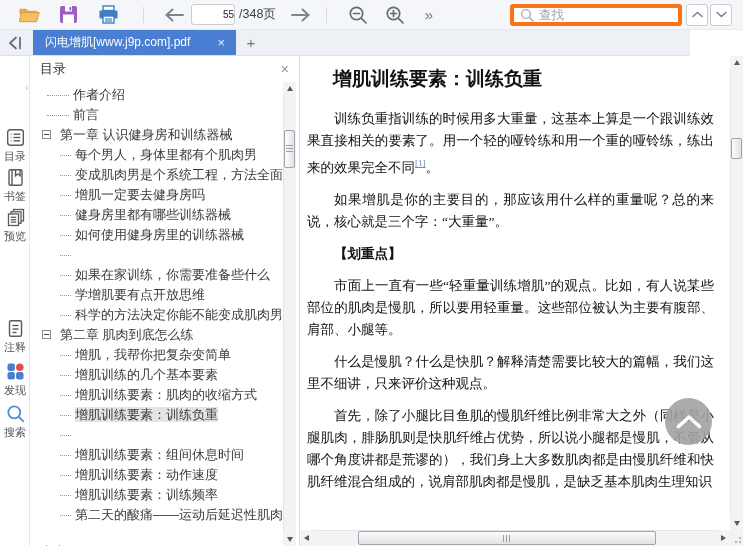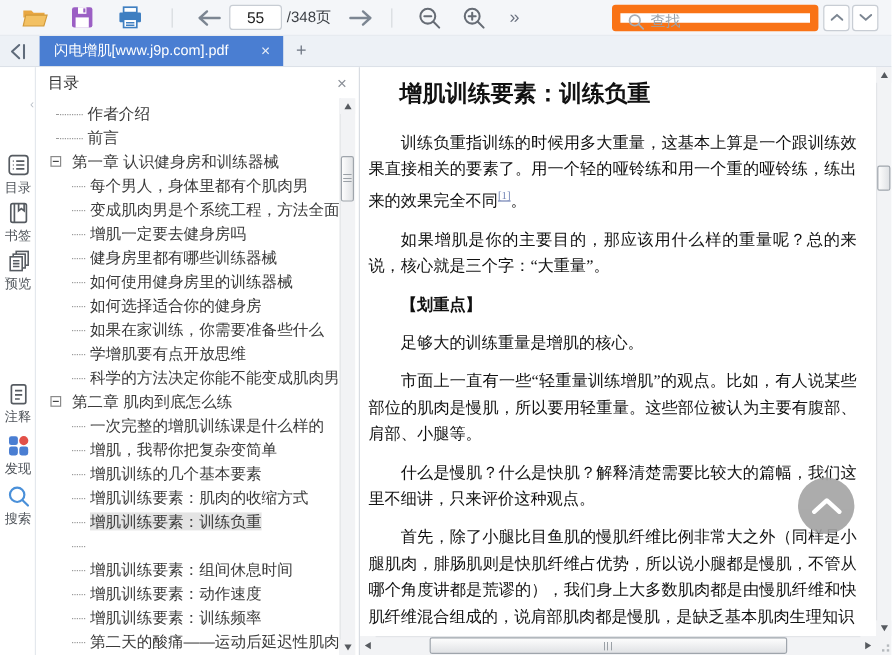--- a/index.html
+++ b/index.html
@@ -10,33 +10,33 @@
   .toolbar { position:absolute; left:0; top:0; width:743px; height:30px;
     background:#f4f6f9; border-bottom:1px solid #e7ebf0;
     display:flex; align-items:center; padding-left:18px; }
   .tbtn { width:22px; height:22px; border:none; background:transparent; padding:0;
     display:flex; align-items:center; justify-content:center; cursor:pointer; }
   .vsep { width:1px; height:16px; background:#d6dade; }
   .m17{margin-right:17px;} .m18{margin-right:18px;} .m24{margin-right:24px;}
   .m19{margin-right:19px;} .m6{margin-right:6px;} .m4{margin-right:4px;}
   .m14{margin-right:14px;} .m20{margin-right:20px;} .m15{margin-right:15px;} .m12{margin-right:12px;}
   .pageinput { width:44px; height:21px; border:1px solid #c8cdd4; border-radius:3px;
-    text-align:center; font-size:13px; color:#222; background:#fff; outline:none; }
+    text-align:right; font-size:10px; color:#222; background:#fff; outline:none; }
   .pagetotal { font-size:12.5px; color:#3b3f45; white-space:nowrap; }
   .more-glyph { font-size:15px; color:#6b7280; line-height:1; }
   .searchgroup { margin-left:auto; margin-right:11px; display:flex; align-items:center; }
-  .searchbox { width:172px; height:22px; background:#fff; border:7px solid #f97316; border-radius:3px;
+  .searchbox { width:172px; height:22px; background:#fff; border:4px solid #f97316; border-radius:3px;
     display:flex; align-items:flex-start; padding:0 6px; margin-right:2px; }
   .searchbox input { border:none; outline:none; flex:1; font-size:12.5px; color:#333; min-width:0; background:transparent; }
   .searchbox input::placeholder { color:#9aa3ab; }
   .chevbtn { width:22px; height:22px; background:#fff; border:1px solid #c8cdd4; border-radius:3px;
     display:flex; align-items:center; justify-content:center; margin-left:2px; cursor:pointer; padding:0; }
 
   
-  .tabbar { position:absolute; left:0; top:30px; width:743px; height:26px;
+  .tabbar { position:absolute; left:0; top:30px; width:690px; height:26px;
     background:#edf1f6; border-bottom:1px solid #dce1e8; display:flex; align-items:stretch; }
   .collapsebtn { width:30px; border:none; background:transparent; display:flex; align-items:center; justify-content:center; cursor:pointer; }
   .tab { width:203px; margin-left:3px; background:#4a7ed2; color:#fff;
     display:flex; align-items:center; padding:0 8px 0 12px; cursor:pointer; }
   .tab-title { flex:1; font-size:12px; white-space:nowrap; overflow:hidden; }
   .tab-close { font-size:13px; color:#e8eef8; padding:0 3px; line-height:1; }
   .newtab { width:30px; border:none; background:transparent; font-size:15px; color:#6e7683; cursor:pointer; }
 
   
   .iconbar { position:absolute; left:0; top:56px; width:30px; height:490px;
@@ -310,46 +310,40 @@
         <span class="toc-label">健身房里都有哪些训练器械</span>
       </div>
       <div class="toc-row lvl2">
         
         <span class="stub"></span>
         <span class="toc-label">如何使用健身房里的训练器械</span>
       </div>
       <div class="toc-row lvl2">
         
         <span class="stub"></span>
-        <span class="toc-label">如何选择适合你的健身房</span>
       </div>
       <div class="toc-row lvl2">
         
         <span class="stub"></span>
         <span class="toc-label">如果在家训练，你需要准备些什么</span>
       </div>
       <div class="toc-row lvl2">
         
         <span class="stub"></span>
         <span class="toc-label">学增肌要有点开放思维</span>
       </div>
       <div class="toc-row lvl2">
         
         <span class="stub"></span>
         <span class="toc-label">科学的方法决定你能不能变成肌肉男，</span>
       </div>
       <div class="toc-row lvl1 expand">
         <span class="twist"></span>
         
         <span class="toc-label">第二章 肌肉到底怎么练</span>
-      </div>
-      <div class="toc-row lvl2">
-        
-        <span class="stub"></span>
-        <span class="toc-label">一次完整的增肌训练课是什么样的</span>
       </div>
       <div class="toc-row lvl2">
         
         <span class="stub"></span>
         <span class="toc-label">增肌，我帮你把复杂变简单</span>
       </div>
       <div class="toc-row lvl2">
         
         <span class="stub"></span>
         <span class="toc-label">增肌训练的几个基本要素</span>
@@ -406,21 +400,20 @@
       <i class="tri-down"></i>
     </div>
 </div>
 
 <div class="content">
   <div class="pagearea">
     <div class="doc-title">增肌训练要素：训练负重</div>
     <p><span>训练负重指训练的时候用多大重量，这基本上算是一个跟训练效果直接相关的要素了。用一个轻的哑铃练和用一个重的哑铃练，练出来的效果完全不同</span><span class="ref">[1]</span><span>。</span></p>
     <p>如果增肌是你的主要目的，那应该用什么样的重量呢？总的来说，核心就是三个字：“大重量”。</p>
     <p class="bold">【划重点】</p>
-    <p>足够大的训练重量是增肌的核心。</p>
     <p>市面上一直有一些“轻重量训练增肌”的观点。比如，有人说某些部位的肌肉是慢肌，所以要用轻重量。这些部位被认为主要有腹部、肩部、小腿等。</p>
     <p>什么是慢肌？什么是快肌？解释清楚需要比较大的篇幅，我们这里不细讲，只来评价这种观点。</p>
     <p>首先，除了小腿比目鱼肌的慢肌纤维比例非常大之外（同样是小腿肌肉，腓肠肌则是快肌纤维占优势，所以说小腿都是慢肌，不管从哪个角度讲都是荒谬的），我们身上大多数肌肉都是由慢肌纤维和快肌纤维混合组成的，说肩部肌肉都是慢肌，是缺乏基本肌肉生理知识</p>
   </div>
 
   <div class="backtop">
     <svg width="26" height="15" viewBox="0 0 26 15" fill="none" stroke="#ffffff" stroke-width="3.6" stroke-linecap="round" stroke-linejoin="round">
       <path d="M2.5 12.5 L13 3 L23.5 12.5"></path>
     </svg>
   </div>

